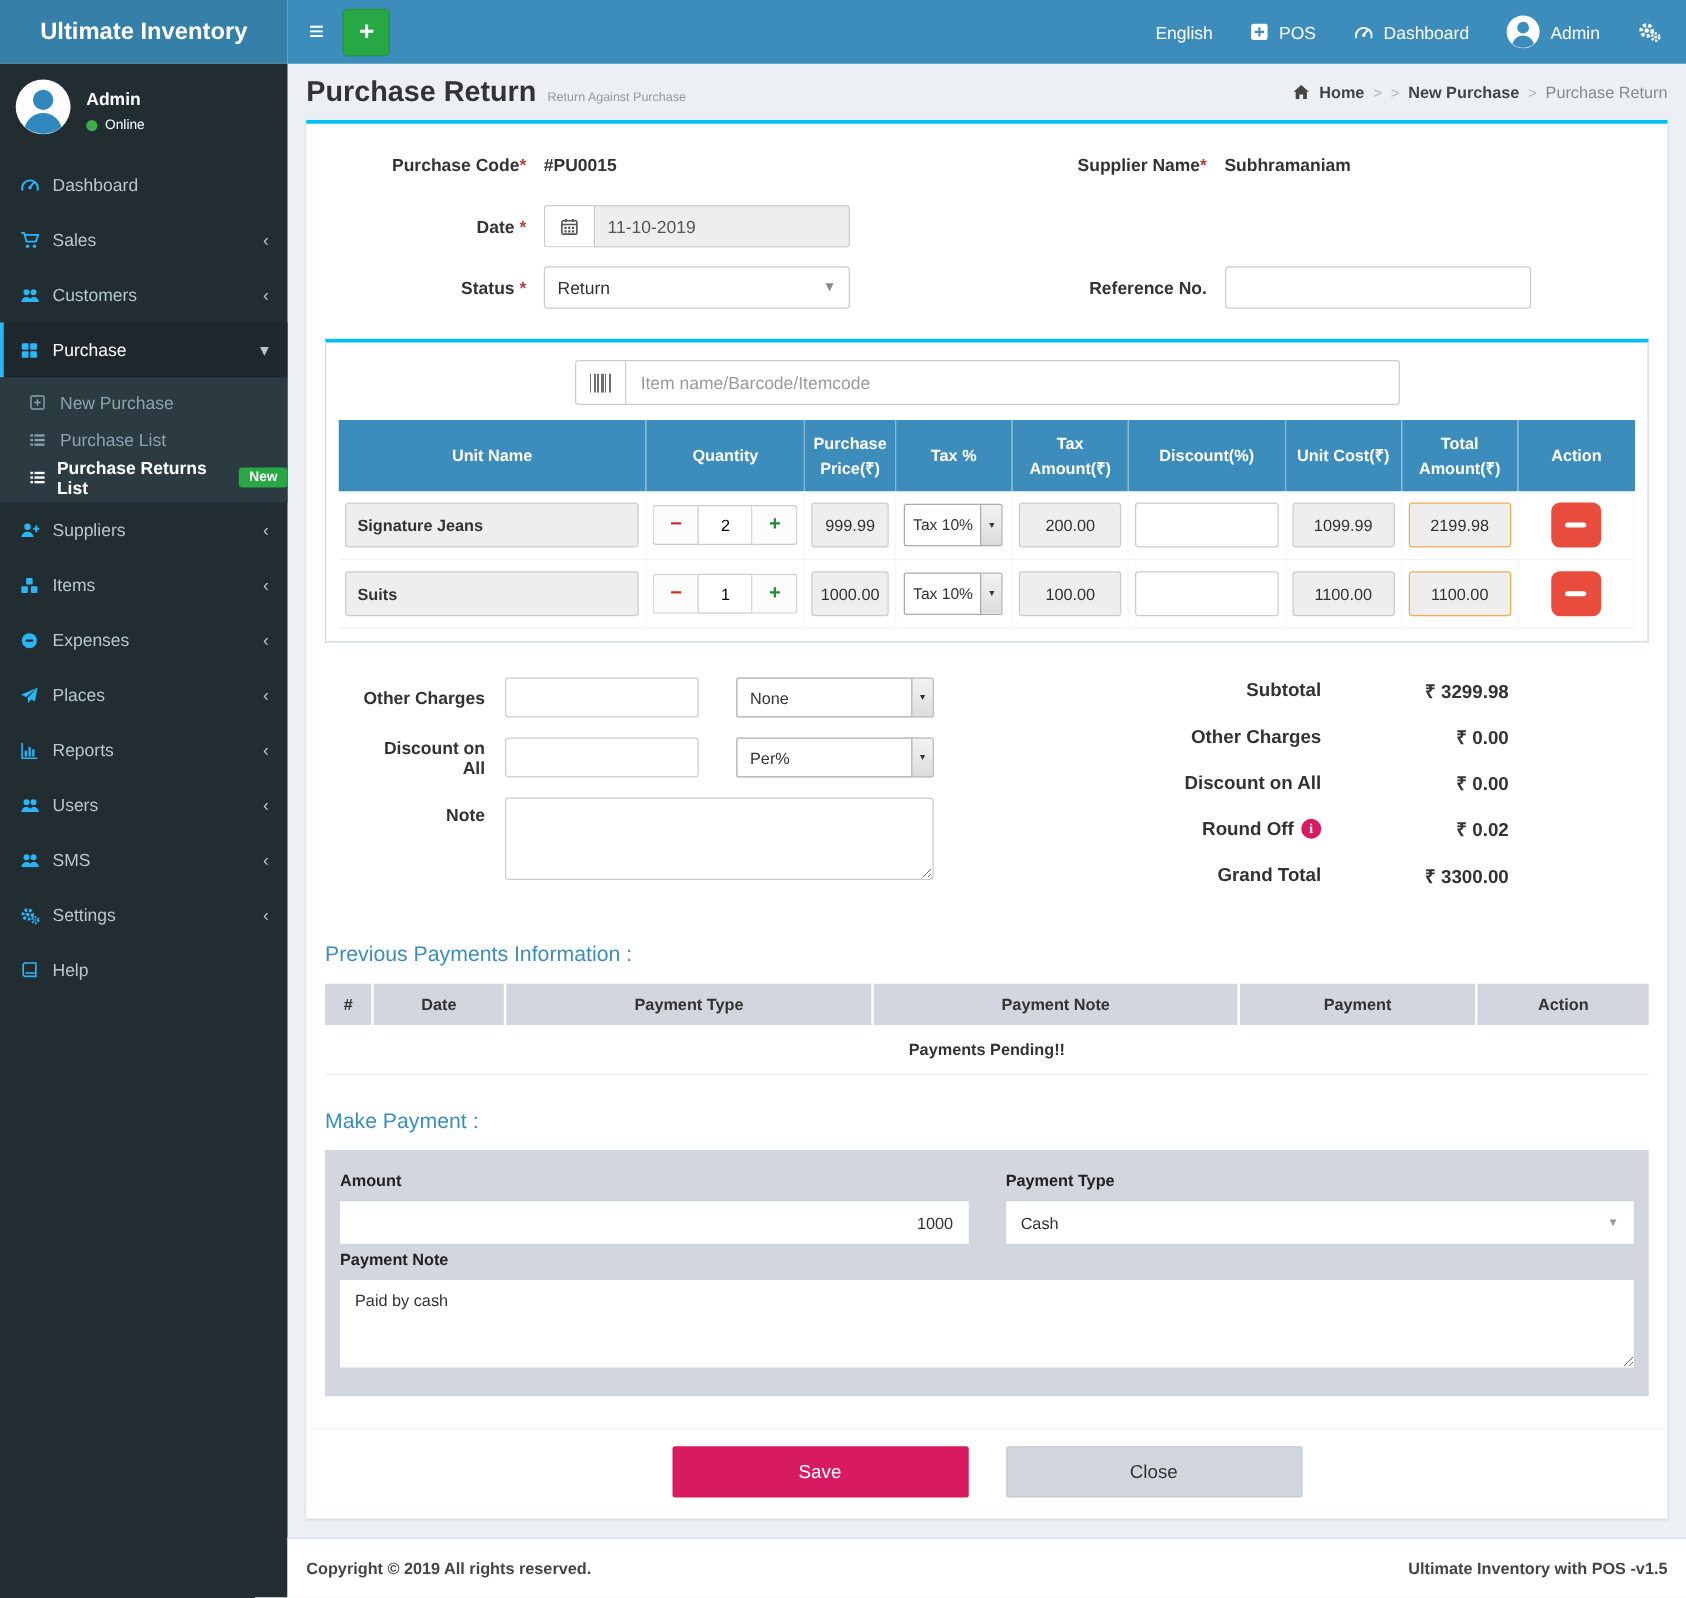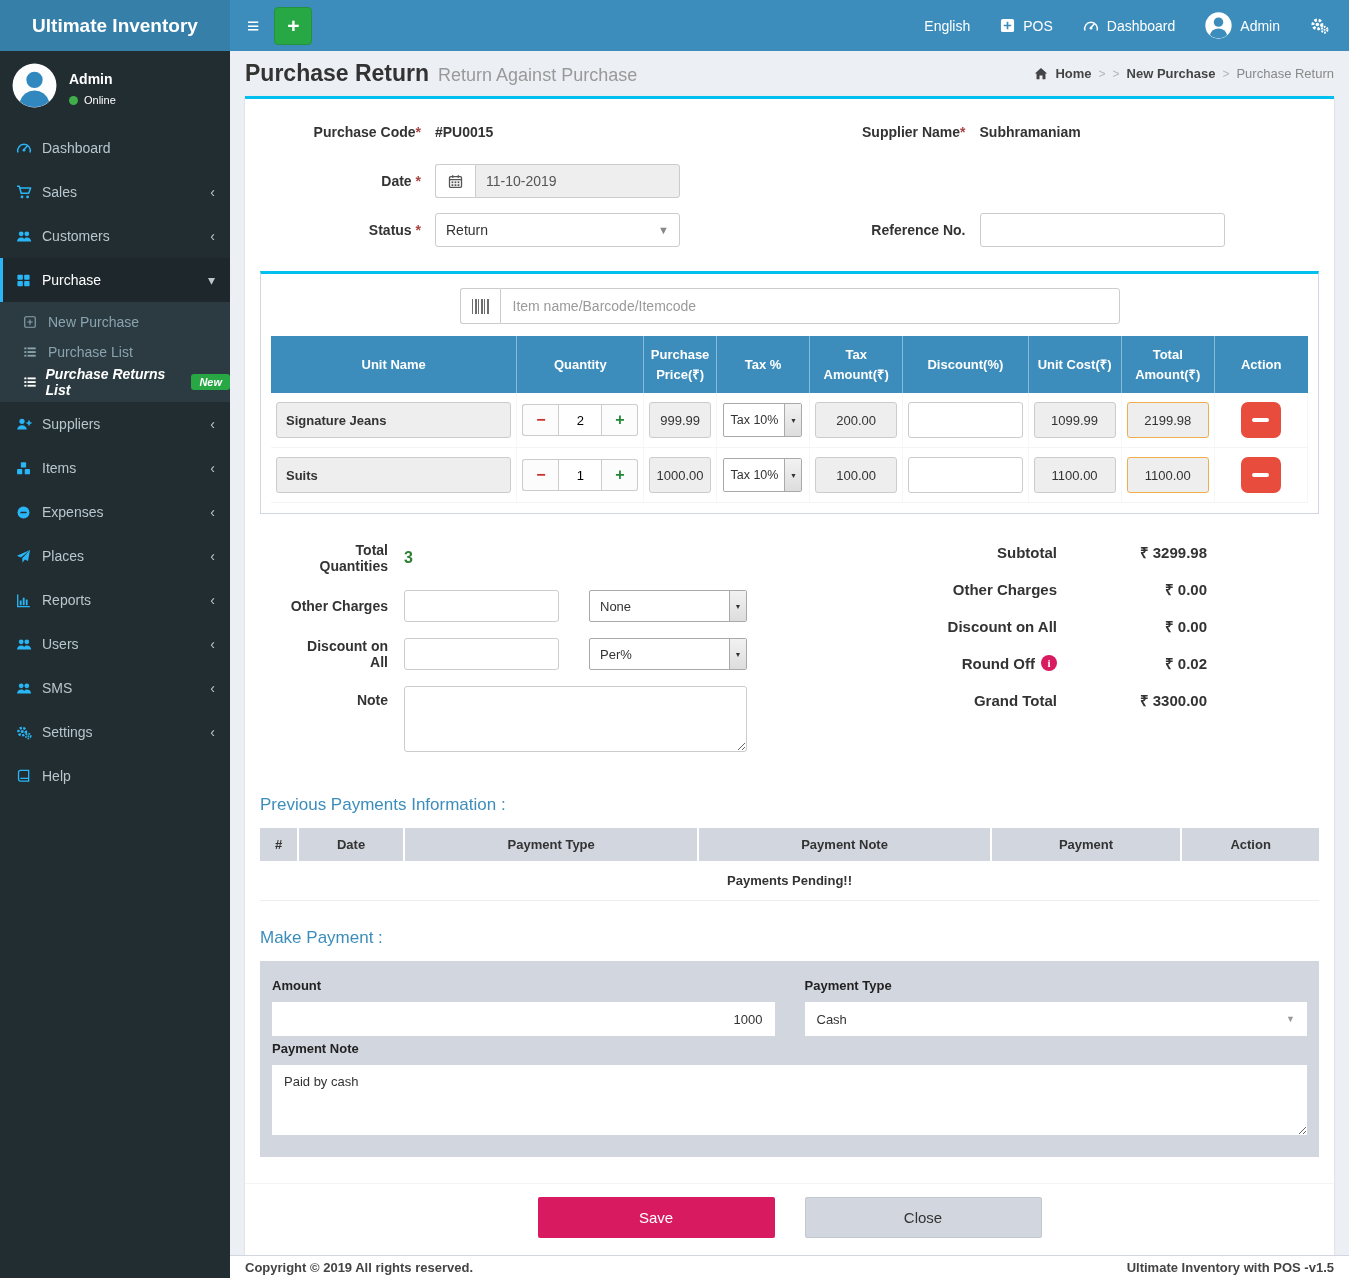--- a/index.html
+++ b/index.html
@@ -34,31 +34,31 @@
   .menu { list-style: none; font-size: 14px; margin-top: 4px; }
   .menu-item { display: flex; align-items: center; height: 44px; padding: 0 15px 0 13px;
                color: #b8c7ce; border-left: 3px solid transparent; cursor: pointer; }
   .menu-item .iwrap { width: 26px; color: #29b6f6; display: flex; align-items: center; }
   .menu-item .chev { margin-left: auto; color: #b8c7ce; font-size: 14px; }
   .menu-item.active { background: #1e282c; color: #fff; border-left-color: #29b6f6; }
   .submenu { list-style: none; background: #2c3b41; padding: 5px 0; }
   .submenu li { display: flex; align-items: center; height: 30px; padding-left: 23px;
                 color: #8aa4af; cursor: pointer; }
   .submenu li .iwrap { width: 25px; display: flex; align-items: center; }
-  .submenu li.current { color: #fff; font-weight: bold; font-style: italic; }
+  .submenu li.current { color: #fff; font-weight: bold; }
   .badge-new { background: #28a745; color: #fff; font-size: 11px; font-weight: bold;
                border-radius: 3px; padding: 2px 8px; margin-left: 12px; }
 
   
   .content-col { flex: 1; display: flex; flex-direction: column; }
   .content { flex: 1; padding: 0 15px; }
   .content-header { display: flex; align-items: center; justify-content: space-between; height: 45px; }
   .title-wrap { display: flex; align-items: baseline; gap: 9px; }
   .page-title { font-size: 23px; font-weight: 600; color: #333; }
-  .page-subtitle { font-size: 18px; color: #999; }
+  .page-subtitle { font-size: 10px; color: #999; }
   .breadcrumb { font-size: 13px; color: #444; display: flex; align-items: center; gap: 7px; font-weight: bold; }
   .crumb-sep { color: #b5b5b5; font-size: 12px; font-weight: normal; }
   .crumb-current { color: #888; font-weight: normal; }
 
   .card { background: #fff; border-top: 3px solid #00c0ef; box-shadow: 0 1px 2px rgba(0,0,0,.12); }
   .card-body { padding: 16px 15px 0; border-radius: 12px; }
 
   
   .form-grid { display: flex; }
   .form-col { width: 50%; }
@@ -582,24 +582,20 @@
                       </button>
                     </td>
                 </tr>
               </tbody>
             </table>
           </div>
 
           <div class="totals-row">
             <div class="totals-left">
               <div class="trow">
-                <span class="tlabel">Total Quantities</span>
-                <span class="qty-total">3</span>
-              </div>
-              <div class="trow">
                 <span class="tlabel">Other Charges</span>
                 <input class="tl-input" style="">
                 <div class="tl-select">
                   <span class="tax-text">None</span>
                   <span class="tax-arrow">▼</span>
                 </div>
               </div>
               <div class="trow">
                 <span class="tlabel">Discount on All</span>
                 <input class="tl-input" style="">

